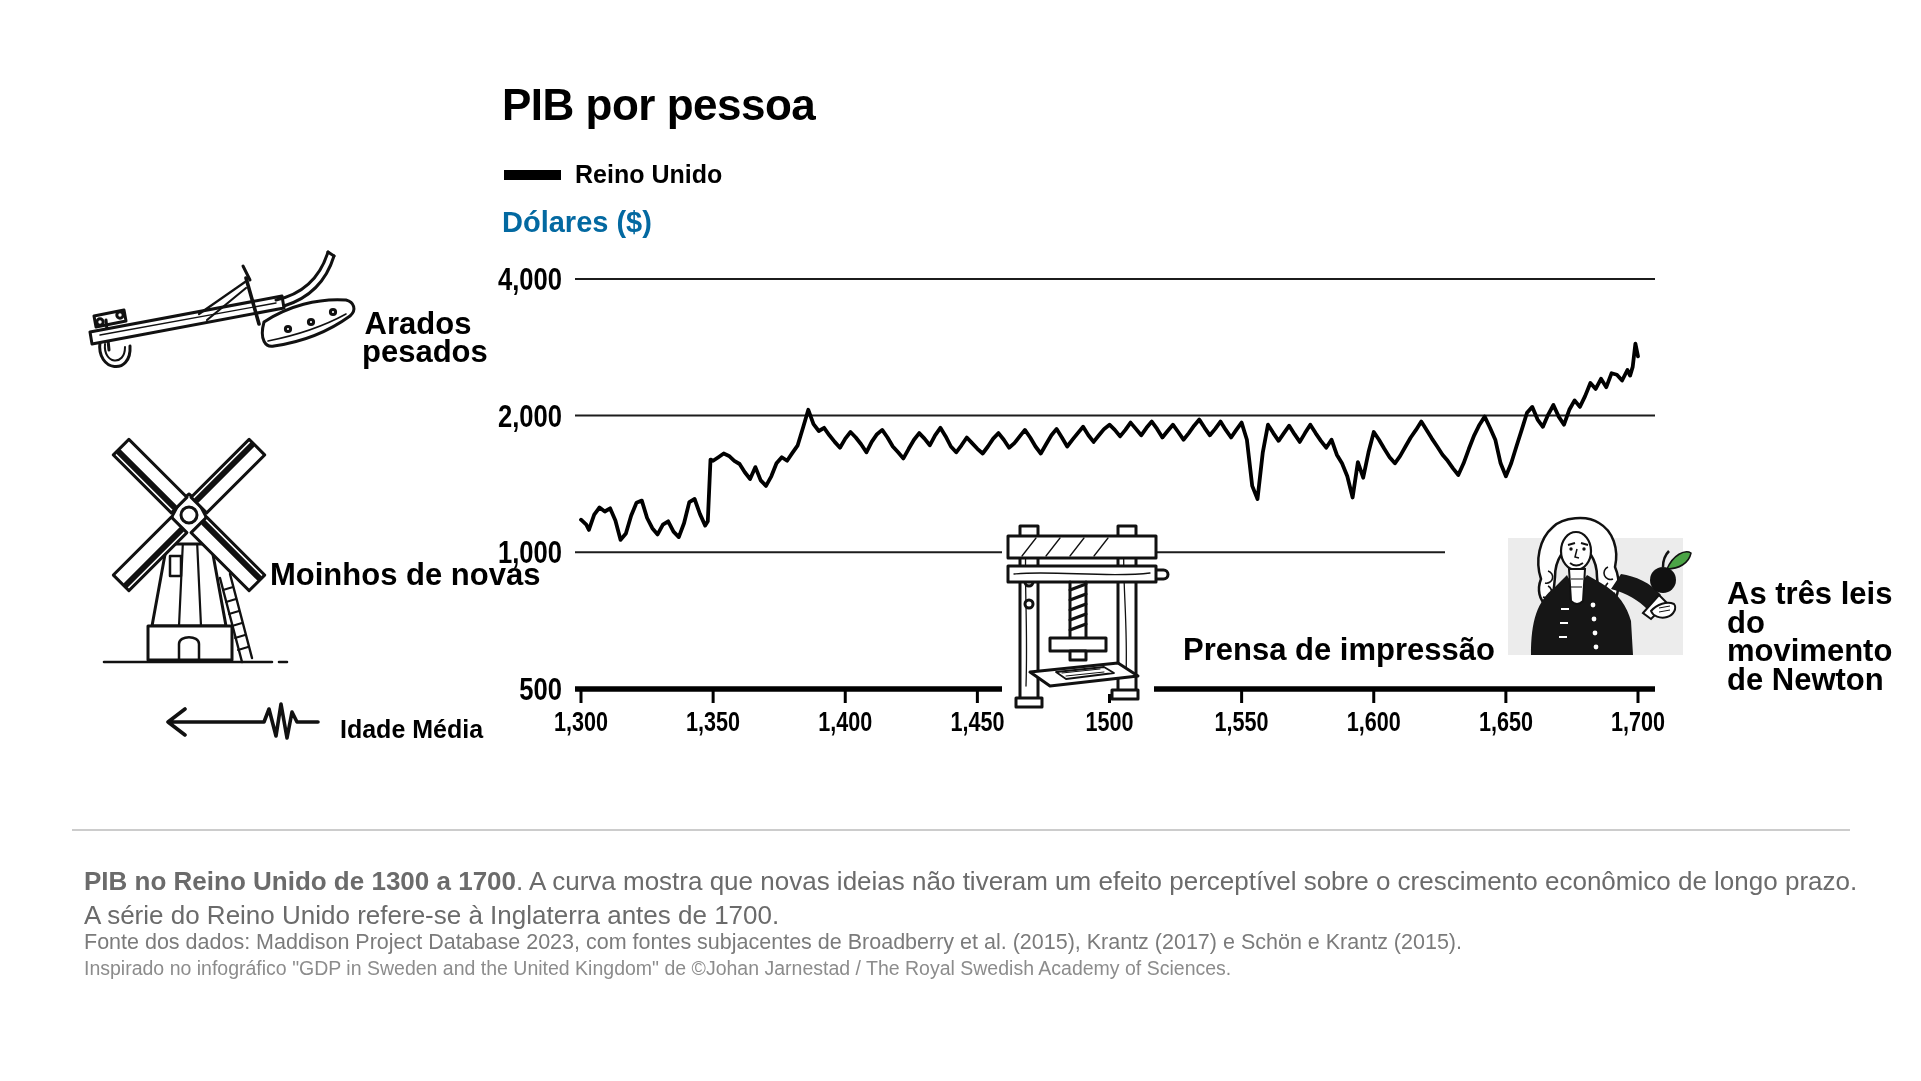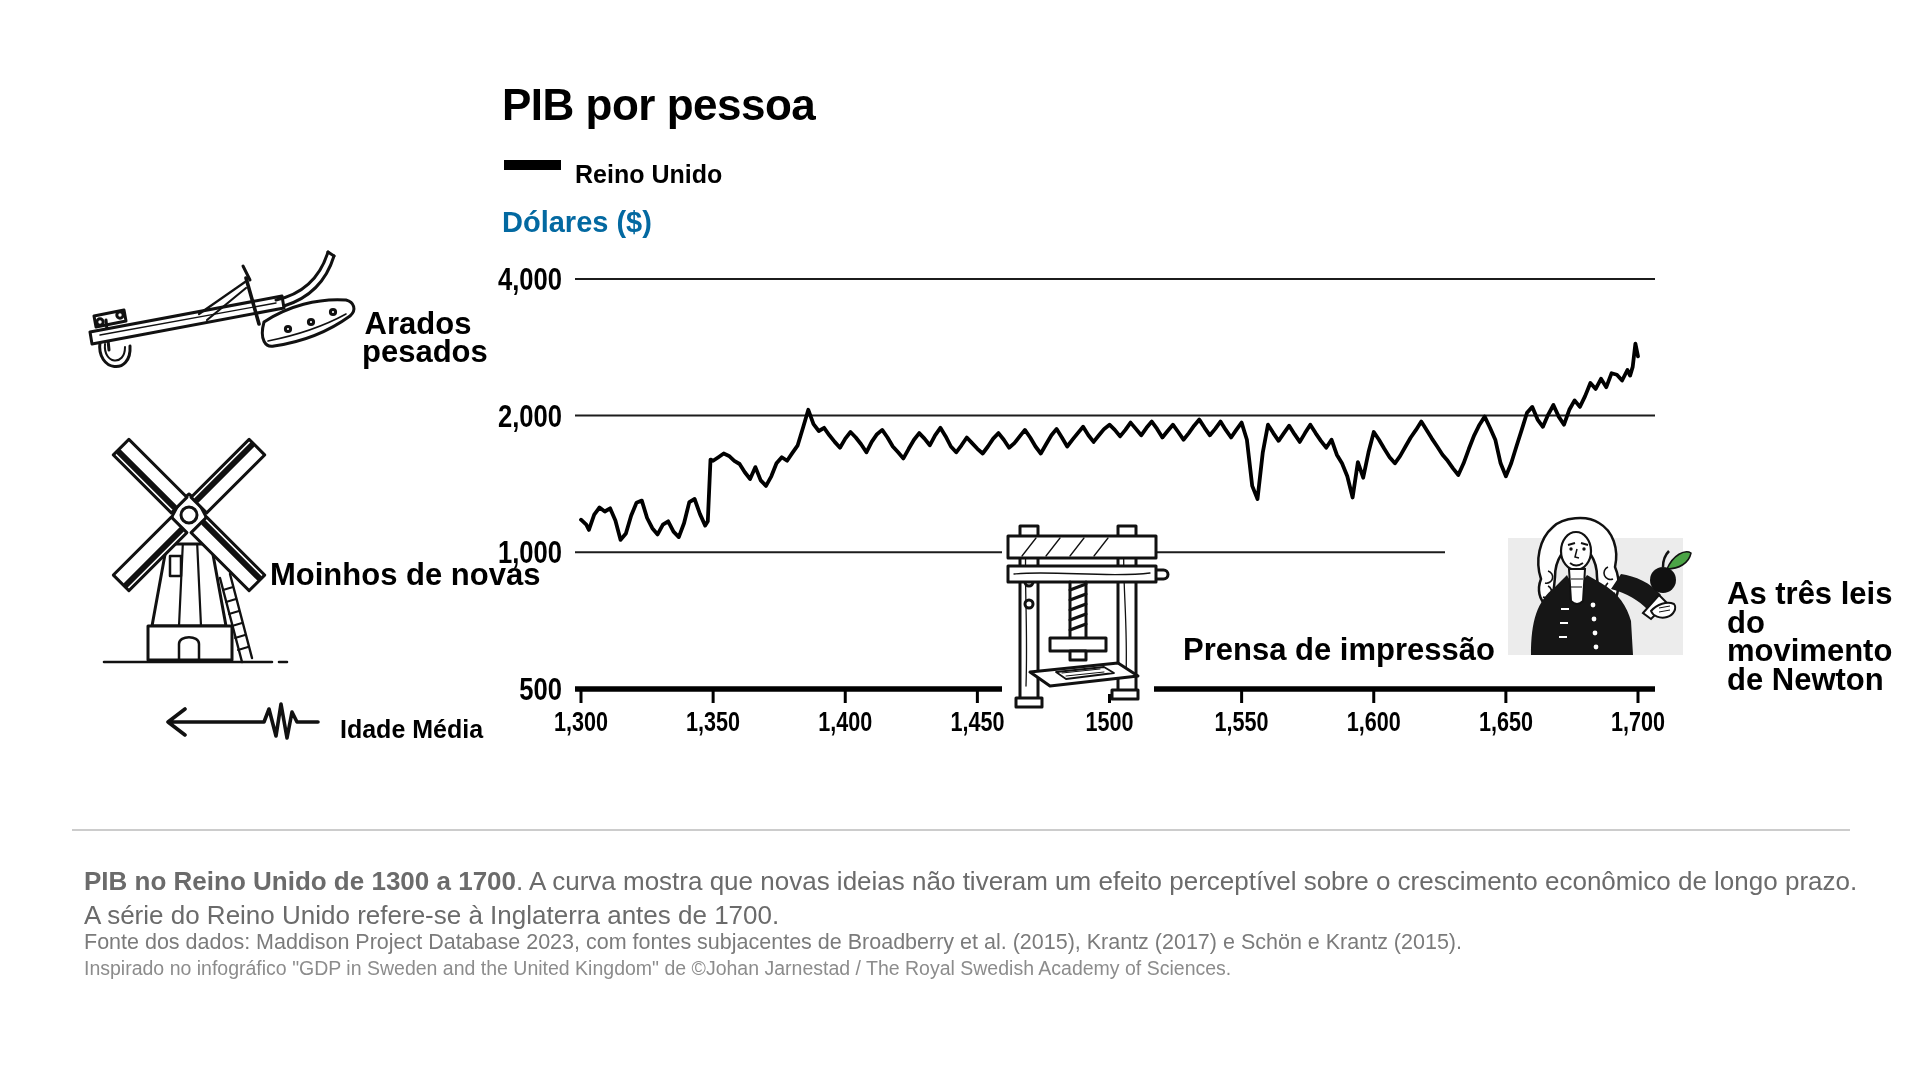--- a/index.html
+++ b/index.html
@@ -1,20 +1,20 @@
 <!DOCTYPE html>
 <html><head>
 <meta charset="utf-8">
 <style>
   * { margin:0; padding:0; box-sizing:border-box; }
   html,body { width:1921px; height:1081px; background:#ffffff;
     font-family:"Liberation Sans", sans-serif; position:relative; overflow:hidden; }
   .abs { position:absolute; }
   #page-title { left:502px; top:80px; font-size:44px; font-weight:700; color:#000; letter-spacing:-0.5px; }
-  #legend { left:504px; top:160px; display:flex; }
+  #legend { left:504px; top:160px; display:flex; align-items:center; }
   #legend .swatch { width:57px; height:10px; margin-right:14px; }
   #legend .lbl { font-size:25px; font-weight:700; color:#000; }
   #y-axis-title { left:502px; top:206px; font-size:29px; font-weight:700; color:#0369a1; }
   #chart-svg { left:440px; top:240px; }
   #chart-svg text { font-family:"Liberation Sans", sans-serif; font-weight:700; fill:#000; }
   #chart-svg text.ty { font-size:32px; }
   #chart-svg text.tx { font-size:27px; }
   .illu { stroke:#111; stroke-width:3; fill:#fff; stroke-linejoin:round; stroke-linecap:round; }
   .annot { font-size:31px; font-weight:700; color:#000; line-height:28px; }
   #plow-label { left:362px; top:310px; width:112px; text-align:center; }

